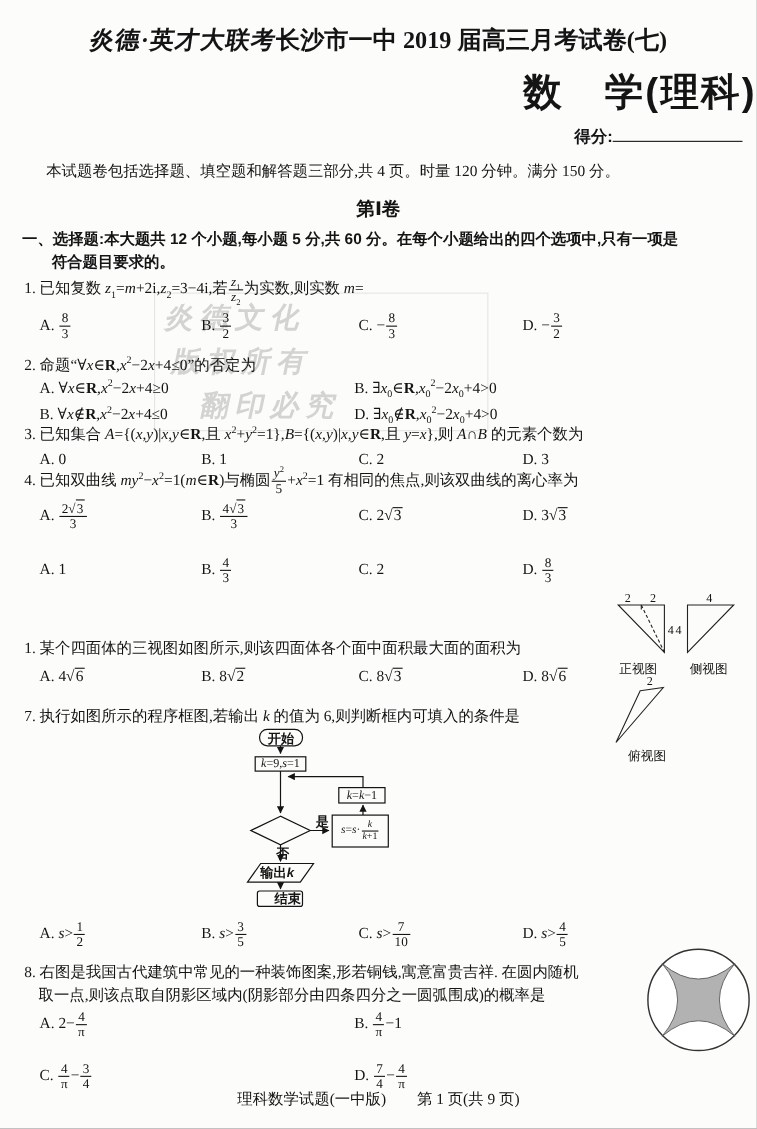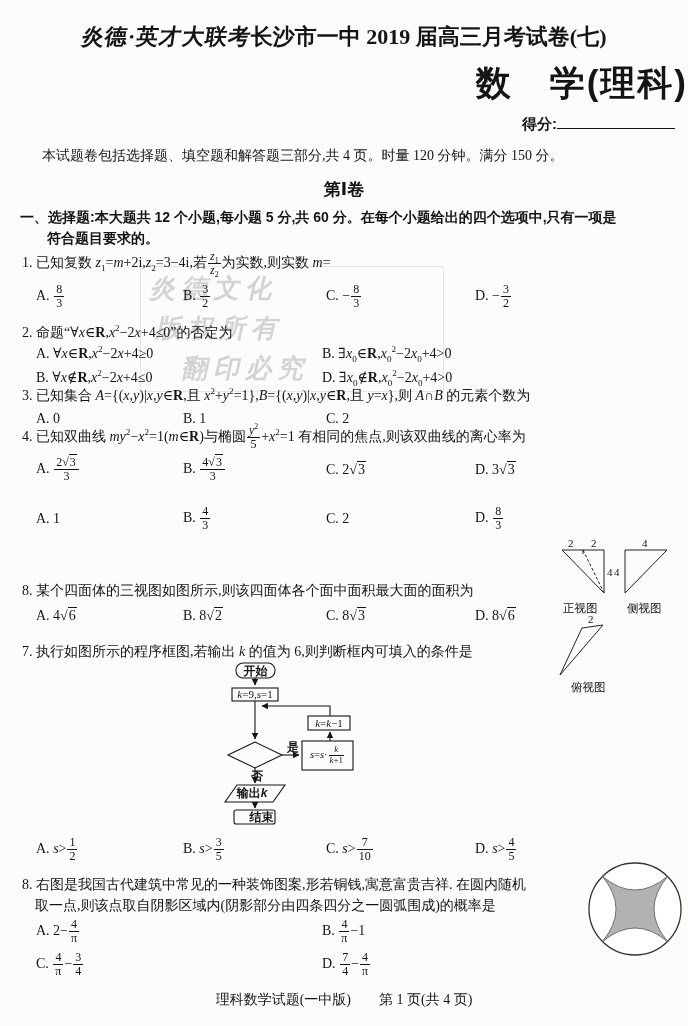--- a/index.html
+++ b/index.html
@@ -92,20 +92,21 @@
       <span>D. ∃<i>x</i><sub>0</sub>∉<b>R</b>,<i>x</i><sub>0</sub><sup>2</sup>−2<i>x</i><sub>0</sub>+4&gt;0</span>
     </div>
   </div>
 
   <div class="abs q" style="top:385px;left:22px;width:666px">
     <div class="nw">3. 已知集合 <i>A</i>={(<i>x</i>,<i>y</i>)|<i>x</i>,<i>y</i>∈<b>R</b>,且 <i>x</i><sup>2</sup>+<i>y</i><sup>2</sup>=1},<i>B</i>={(<i>x</i>,<i>y</i>)|<i>x</i>,<i>y</i>∈<b>R</b>,且 <i>y</i>=<i>x</i>},则 <i>A</i>∩<i>B</i> 的元素个数为</div>
     <div class="opts4" style="margin-top:2px">
       <span>A. 0</span>
       <span>B. 1</span>
       <span>C. 2</span>
+      <span>D. 3</span>
     </div>
   </div>
 
   <div class="abs q" style="top:424px;left:22px;width:666px">
     <div class="nw">4. 已知双曲线 <i>my</i><sup>2</sup>−<i>x</i><sup>2</sup>=1(<i>m</i>∈<b>R</b>)与椭圆<span class="fr"><span class="n"><i>y</i><sup>2</sup></span><span class="d">5</span></span>+<i>x</i><sup>2</sup>=1 有相同的焦点,则该双曲线的离心率为</div>
     <div class="opts4" style="margin-top:5px">
       <span>A. <span class="fr"><span class="n">2√<span class="ov">3</span></span><span class="d">3</span></span></span>
       <span>B. <span class="fr"><span class="n">4√<span class="ov">3</span></span><span class="d">3</span></span></span>
       <span>C. 2√<span class="ov">3</span></span>
       <span>D. 3√<span class="ov">3</span></span>
@@ -115,21 +116,21 @@
   <div class="abs q" style="top:501px;left:22px;width:660px">
     <div class="opts4" style="margin-top:4px">
       <span>A. 1</span>
       <span>B. <span class="fr"><span class="n">4</span><span class="d">3</span></span></span>
       <span>C. 2</span>
       <span>D. <span class="fr"><span class="n">8</span><span class="d">3</span></span></span>
     </div>
   </div>
 
   <div class="abs q" style="top:580px;left:22px;width:520px">
-    <div class="nw">8. 某个四面体的三视图如图所示,则该四面体各个面中面积最大面的面积为</div>
+    <div class="nw">1. 某个四面体的三视图如图所示,则该四面体各个面中面积最大面的面积为</div>
     <div class="opts4" style="margin-top:4px">
       <span>A. 4√<span class="ov">6</span></span>
       <span>B. 8√<span class="ov">2</span></span>
       <span>C. 8√<span class="ov">3</span></span>
       <span>D. 8√<span class="ov">6</span></span>
     </div>
   </div>
 
   <div class="abs q nw" style="top:641px;left:22px;width:540px">7. 执行如图所示的程序框图,若输出 <i>k</i> 的值为 6,则判断框内可填入的条件是</div>
 
@@ -171,21 +172,21 @@
 
   <div class="abs q opts4" style="top:836px;left:22px;width:560px">
     <span>A. <i>s</i>&gt;<span class="fr"><span class="n">1</span><span class="d">2</span></span></span>
     <span>B. <i>s</i>&gt;<span class="fr"><span class="n">3</span><span class="d">5</span></span></span>
     <span>C. <i>s</i>&gt;<span class="fr"><span class="n">7</span><span class="d">10</span></span></span>
     <span>D. <i>s</i>&gt;<span class="fr"><span class="n">4</span><span class="d">5</span></span></span>
   </div>
 
   <div class="abs q" style="top:874px;left:22px;width:560px">
     <div class="hang">8. 右图是我国古代建筑中常见的一种装饰图案,形若铜钱,寓意富贵吉祥. 在圆内随机<br>取一点,则该点取自阴影区域内(阴影部分由四条四分之一圆弧围成)的概率是</div>
-    <div class="opts2" style="margin-top:2px;row-gap:6px">
+    <div class="opts2" style="margin-top:2px;row-gap:20px">
       <span>A. 2−<span class="fr"><span class="n">4</span><span class="d">π</span></span></span>
       <span>B. <span class="fr"><span class="n">4</span><span class="d">π</span></span>−1</span>
       <span>C. <span class="fr"><span class="n">4</span><span class="d">π</span></span>−<span class="fr"><span class="n">3</span><span class="d">4</span></span></span>
       <span>D. <span class="fr"><span class="n">7</span><span class="d">4</span></span>−<span class="fr"><span class="n">4</span><span class="d">π</span></span></span>
     </div>
   </div>
 
   <svg class="abs" style="top:537px;left:545px" width="143" height="162" viewBox="0 0 143 162">
     <g stroke="#222" stroke-width="1" fill="none">
       <path d="M17,13 H59 V56 Z"></path>
@@ -207,15 +208,15 @@
       <text x="82" y="75">侧视图</text>
       <text x="26" y="154">俯视图</text>
     </g>
   </svg>
 
   <svg class="abs" style="top:858px;left:583px" width="104" height="104" viewBox="0 0 104 104">
     <circle cx="52" cy="51" r="46" fill="#fff" stroke="#333" stroke-width="1.3"></circle>
     <path d="M19,18 Q52,46 85,18 Q57,51 85,84 Q52,56 19,84 Q47,51 19,18 Z" fill="#b2b2b2" stroke="#555" stroke-width="0.8"></path>
   </svg>
 
-  <div class="abs ftr">理科数学试题(一中版)　　第 1 页(共 4 页)</div>
+  <div class="abs ftr">理科数学试题(一中版)　　第 1 页(共 9 页)</div>
 
 </div>
 
 </body></html>

